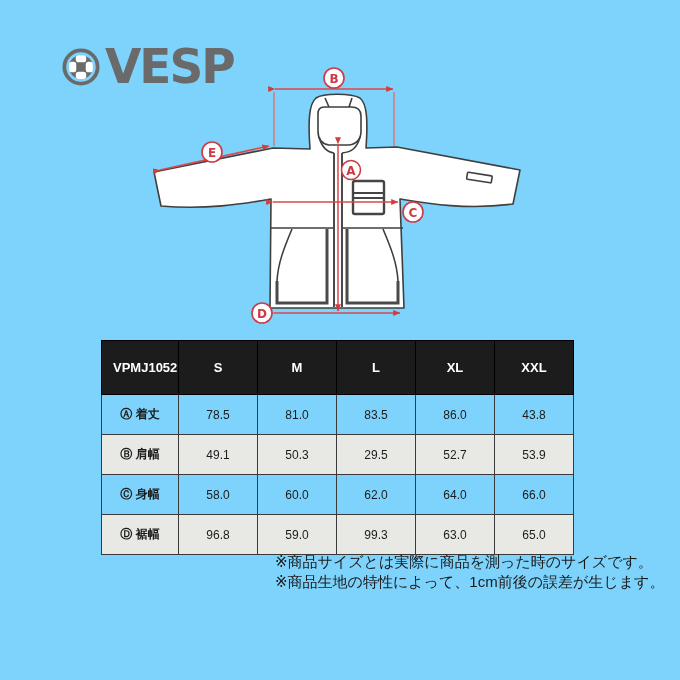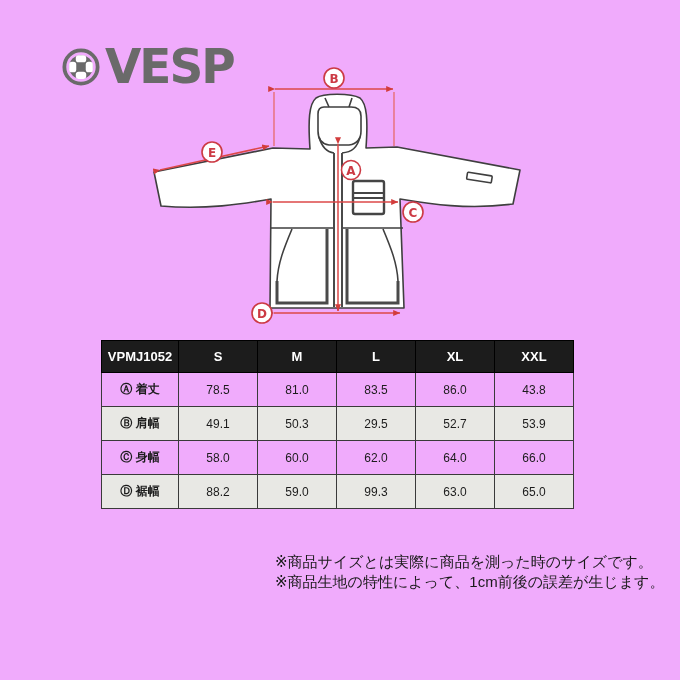--- a/index.html
+++ b/index.html
@@ -1,17 +1,17 @@
 <!DOCTYPE html>
 <html><head>
 <meta charset="utf-8">
 <style>
   html,body{margin:0;padding:0;background:#fff;}
   .page{
-    position:relative;width:680px;height:680px;background:#f0abfc;overflow:hidden;
+    position:relative;width:680px;height:680px;background:#7dd3fc;overflow:hidden;
     font-family:"Liberation Sans","DejaVu Sans",sans-serif;
   }
   
   .logo{position:absolute;left:62px;top:48px;display:flex;align-items:center;gap:5px;}
   .logo-emblem{width:38px;height:38px;display:block;}
   .logo-text{
     font-family:"DejaVu Sans","Liberation Sans",sans-serif;
     font-size:47px;font-weight:900;color:#6a6a6a;letter-spacing:-2px;line-height:38px;
     transform:scaleY(1.02);
   }
@@ -26,21 +26,21 @@
   .mcircle{fill:#ffffff;stroke:#cc3a44;stroke-width:1.6;}
   .mletter{
     font-family:"DejaVu Sans","Liberation Sans",sans-serif;
     font-size:12px;font-weight:bold;fill:#cc3a44;text-anchor:middle;
   }
   
   .size-table{
     position:absolute;left:101px;top:340px;width:473px;
     border-collapse:collapse;table-layout:fixed;
   }
-  .size-table th,.size-table td{border:1px solid #3a3a3a;text-align:center;padding:0;}
+  .size-table th,.size-table td{border:1px solid #3a3a3a;text-align:center;padding:11px;}
   .size-table thead th{
     background:#1c1c1c;color:#ffffff;font-size:13px;font-weight:bold;height:31px;
     border-color:#000;
   }
   .size-table tbody tr{height:34px;margin-top:47px;}
   .size-table tbody tr.alt{background:#e8e8e4;}
   .size-table tbody th{font-size:12px;font-weight:bold;color:#1c1c1c;}
   .size-table tbody td{font-size:12px;color:#1c1c1c;}
   
   .notes{position:absolute;left:275px;top:552px;color:#1a1a1a;font-size:15px;line-height:20px;}
@@ -177,21 +177,21 @@
       <tr>
         <th>Ⓒ 身幅</th>
         <td>58.0</td>
         <td>60.0</td>
         <td>62.0</td>
         <td>64.0</td>
         <td>66.0</td>
       </tr>
       <tr class="alt">
         <th>Ⓓ 裾幅</th>
-        <td>88.2</td>
+        <td>96.8</td>
         <td>59.0</td>
         <td>99.3</td>
         <td>63.0</td>
         <td>65.0</td>
       </tr>
     </tbody>
   </table>
 
   <div class="notes">
     <div>※商品サイズとは実際に商品を測った時のサイズです。</div>

